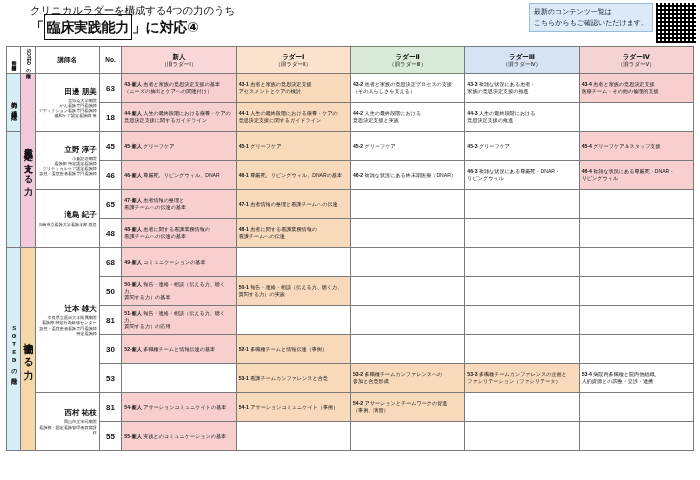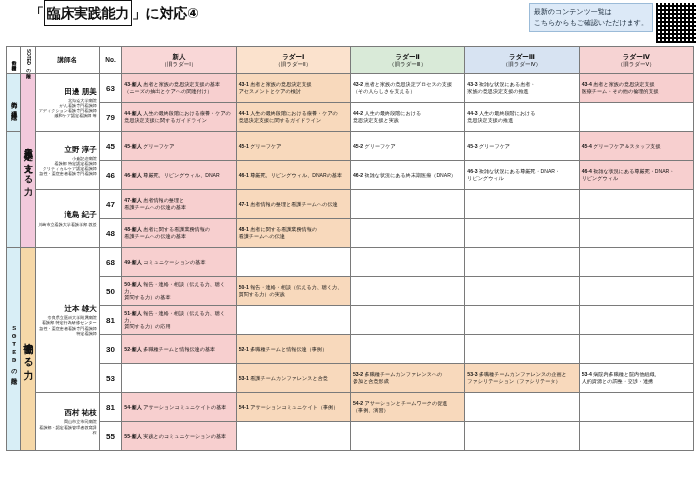--- a/index.html
+++ b/index.html
@@ -68,20 +68,21 @@
   .cellt{font-size:5.1px;line-height:1.3;}
   .cellt b{font-weight:bold;}
   .tall{height:26px;}
 </style>
 </head>
 <body>
 
 <div class="page">
 
   <div class="hdr">
+    <div class="l1">クリニカルラダーを構成する4つの力のうち</div>
     <div class="l2">
       <span>「</span><span class="bx">臨床実践能力</span><span>」に対応④</span>
     </div>
   </div>
 
 
   <div class="qrbox">
     <div class="qrtxt" style="white-space:pre-line">最新のコンテンツ一覧は
 こちらからもご確認いただけます。</div>
     <div class="qr"></div>
@@ -144,21 +145,21 @@
           <td class="cellt tall c-r1"><b>43-1 </b><span style="white-space: pre-line;">患者と家族の意思決定支援
 アセスメントとケアの検討</span></td>
           <td class="cellt tall c-white"><b>43-2 </b><span style="white-space: pre-line;">患者と家族の意思決定プロセスの支援
 （その人らしさを支える）</span></td>
           <td class="cellt tall c-white"><b>43-3 </b><span style="white-space: pre-line;">複雑な状況にある患者・
 家族の意思決定支援の推進</span></td>
           <td class="cellt tall c-pink"><b>43-4 </b><span style="white-space: pre-line;">患者と家族の意思決定支援
 医療チーム・その他の倫理的支援</span></td>
         </tr>
         <tr>
-          <td class="no">79</td>
+          <td class="no">18</td>
           <td class="cellt tall c-new"><b>44-新人 </b><span style="white-space: pre-line;">人生の最終段階における療養・ケアの
 意思決定支援に関するガイドライン</span></td>
           <td class="cellt tall c-r1"><b>44-1 </b><span style="white-space: pre-line;">人生の最終段階における療養・ケアの
 意思決定支援に関するガイドライン</span></td>
           <td class="cellt tall c-white"><b>44-2 </b><span style="white-space: pre-line;">人生の最終段階における
 意思決定支援と実践</span></td>
           <td class="cellt tall c-white"><b>44-3 </b><span style="white-space: pre-line;">人生の最終段階における
 意思決定支援の推進</span></td>
           <td class="cellt tall c-white"></td>
         </tr>
@@ -186,21 +187,21 @@
           <td class="cellt tall c-white"><b>46-3 </b><span style="white-space: pre-line;">複雑な状況にある尊厳死・DNAR・
 リビングウィル</span></td>
           <td class="cellt tall c-pink"><b>46-4 </b><span style="white-space: pre-line;">複雑な状況にある尊厳死・DNAR・
 リビングウィル</span></td>
         </tr>
         <tr>
           <td rowspan="2" class="lect">
             <span class="nm">滝島 紀子</span>
             <span class="af" style="white-space: pre-line;">川崎市立看護大学看護学部 教授</span>
           </td>
-          <td class="no">47</td>
+          <td class="no">65</td>
           <td class="cellt tall c-new"><b>47-新人 </b><span style="white-space: pre-line;">患者情報の整理と
 看護チームへの伝達の基本</span></td>
           <td class="cellt tall c-r1"><b>47-1 </b><span style="white-space: pre-line;">患者情報の整理と看護チームへの伝達</span></td>
           <td class="cellt tall c-white"></td>
           <td class="cellt tall c-white"></td>
           <td class="cellt tall c-white"></td>
         </tr>
         <tr>
           <td class="no">48</td>
           <td class="cellt tall c-new"><b>48-新人 </b><span style="white-space: pre-line;">患者に関する看護業務情報の

